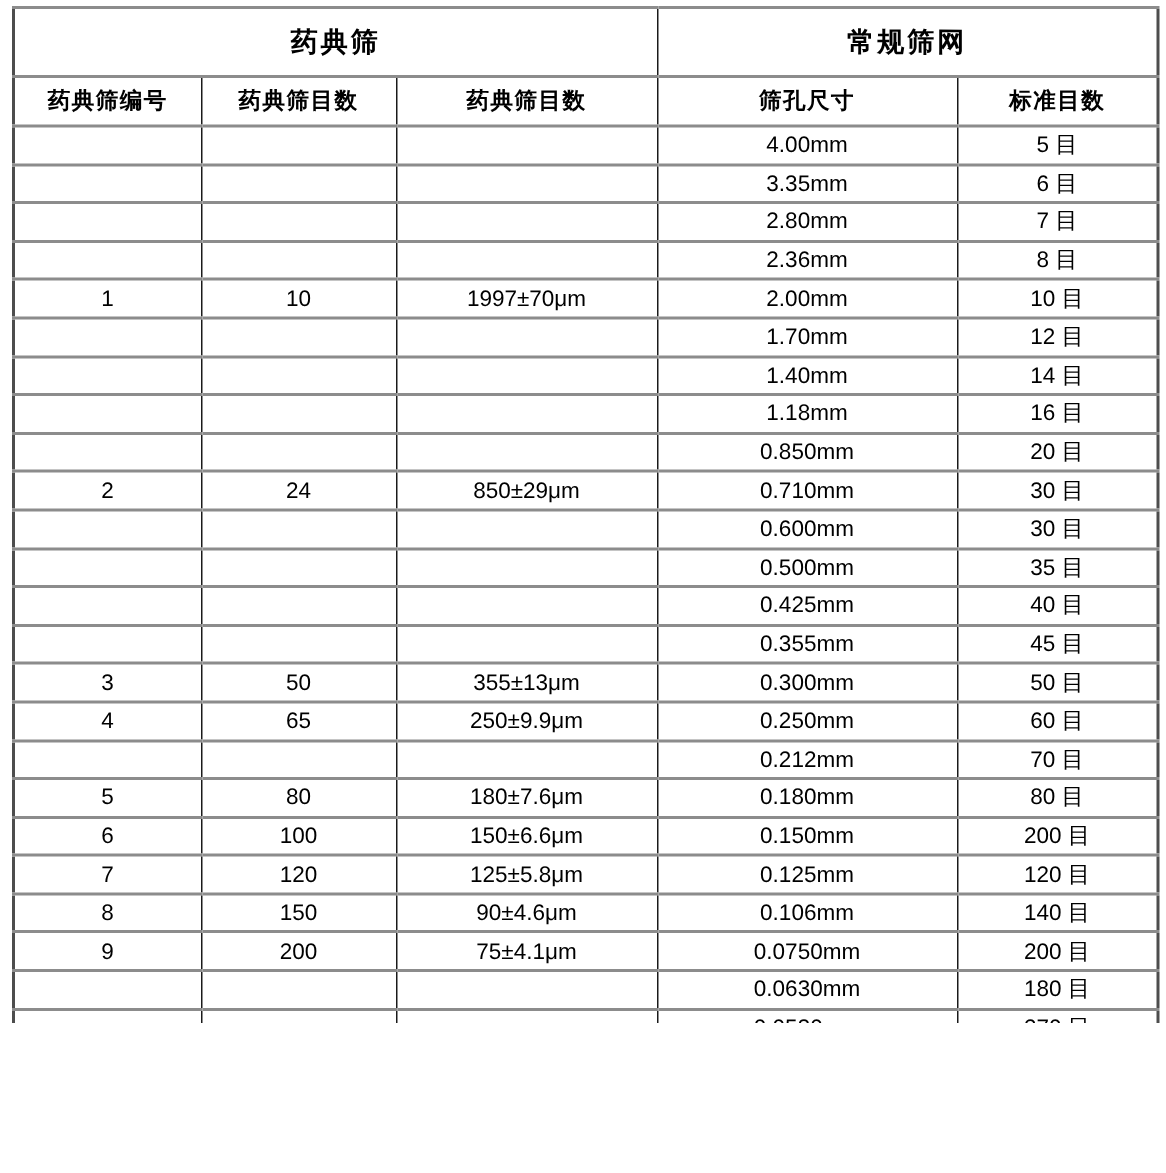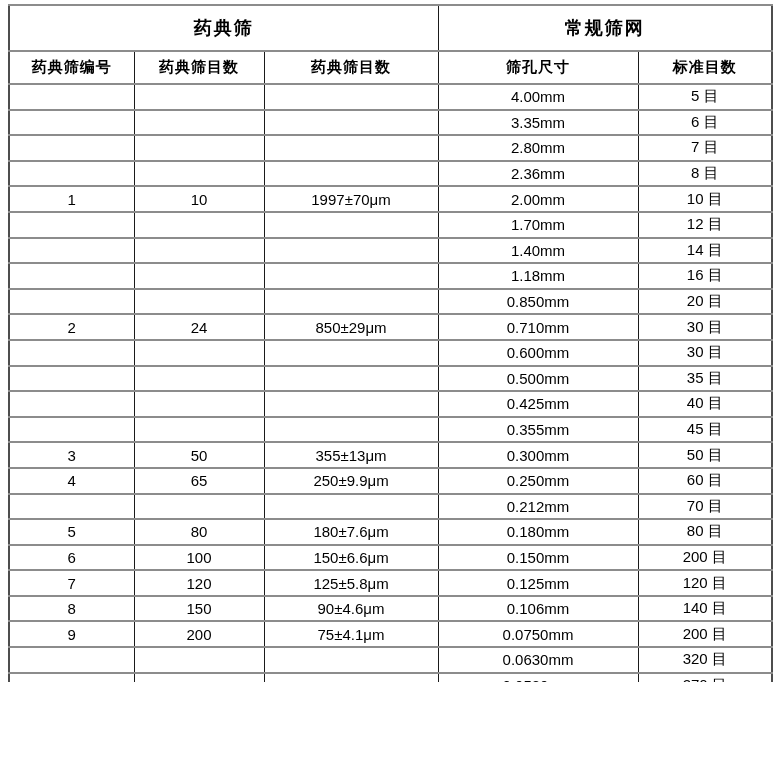--- a/index.html
+++ b/index.html
@@ -242,21 +242,21 @@
             <td>200</td>
             <td>75±4.1μm</td>
             <td>0.0750mm</td>
             <td>200 目</td>
           </tr>
           <tr>
             <td></td>
             <td></td>
             <td></td>
             <td>0.0630mm</td>
-            <td>320 目</td>
+            <td>180 目</td>
           </tr>
           <tr>
             <td></td>
             <td></td>
             <td></td>
             <td>0.0530mm</td>
             <td>270 目</td>
           </tr>
         </tbody>
     </table>

